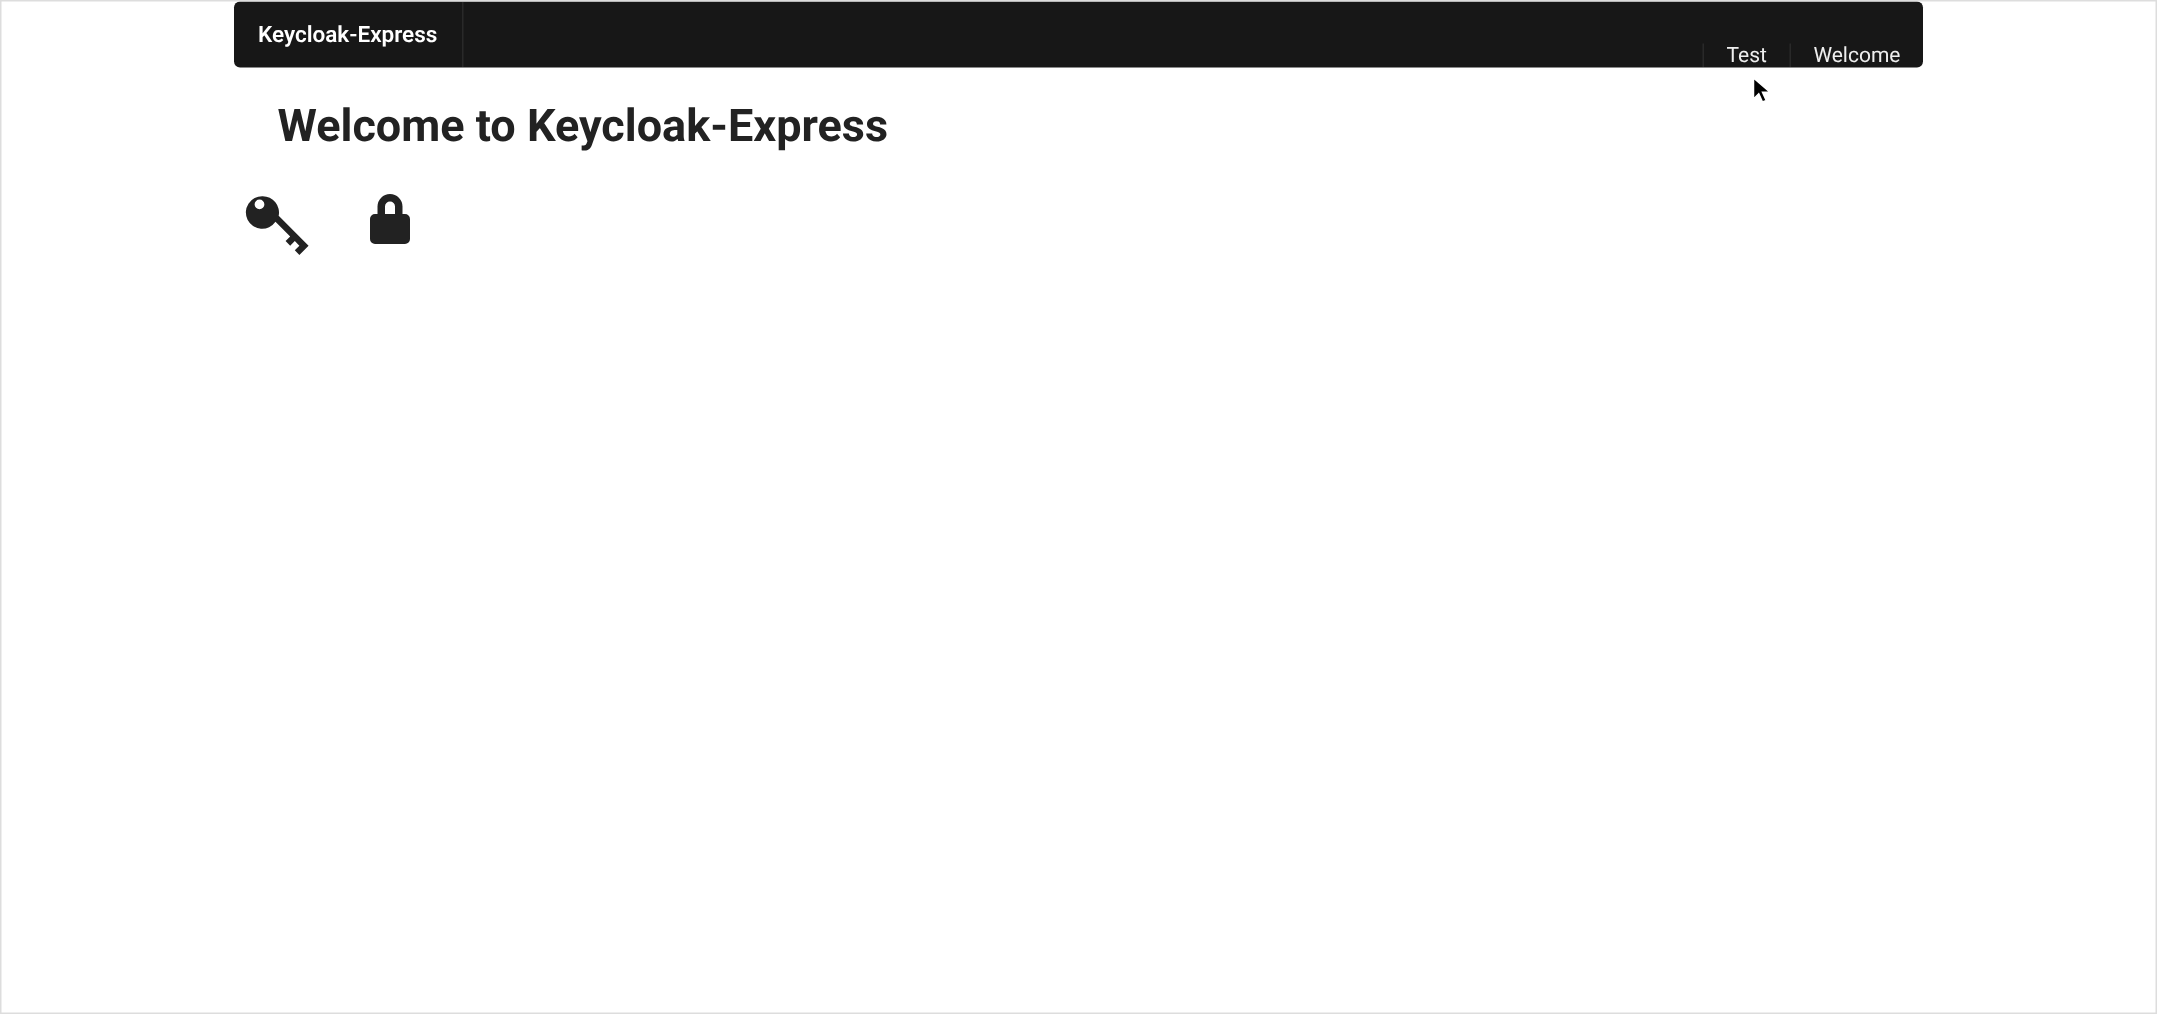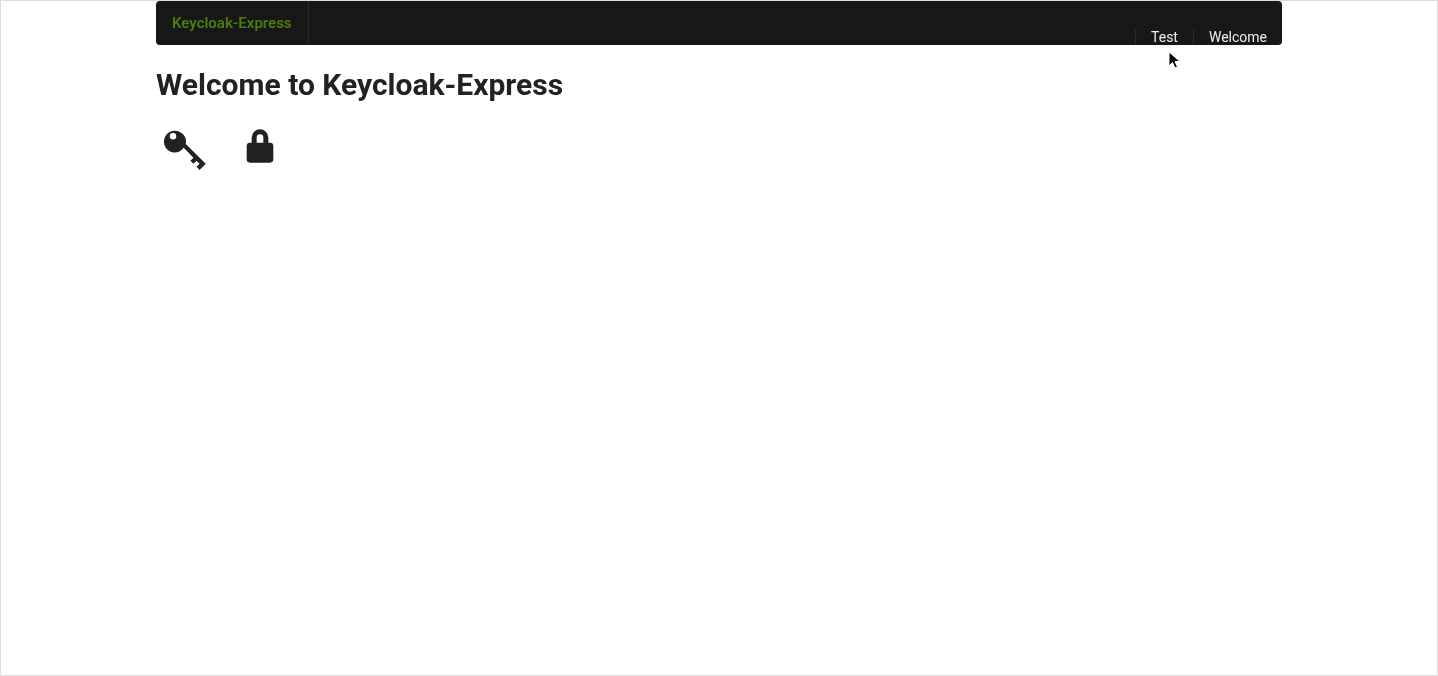--- a/index.html
+++ b/index.html
@@ -21,21 +21,21 @@
     .navbar {
       background: #171717;
       height: 44px;
       display: flex;
       align-items: stretch;
       justify-content: space-between;
       border-radius: 4px;
       overflow: hidden;
     }
     .navbar-brand {
-      color: #4d7c0f;
+      color: #ffffff;
       font-size: 15px;
       font-weight: 600;
       padding: 0 16px;
       display: flex;
       align-items: center;
       border-right: 1px solid rgba(255,255,255,0.08);
       cursor: pointer;
       text-align: center;
     }
     .navbar-right {
@@ -53,20 +53,21 @@
       text-decoration: none;
     }
     .content {
       padding: 22px 0 0 0;
     }
     .welcome-title {
       font-size: 30px;
       font-weight: 700;
       color: #222222;
       margin-bottom: 18px;
+      margin-left: 29px;
     }
     .icon-row {
       display: flex;
       align-items: center;
       gap: 28px;
       padding-left: 4px;
     }
     .icon-wrap {
       color: #222222;
       display: inline-flex;

